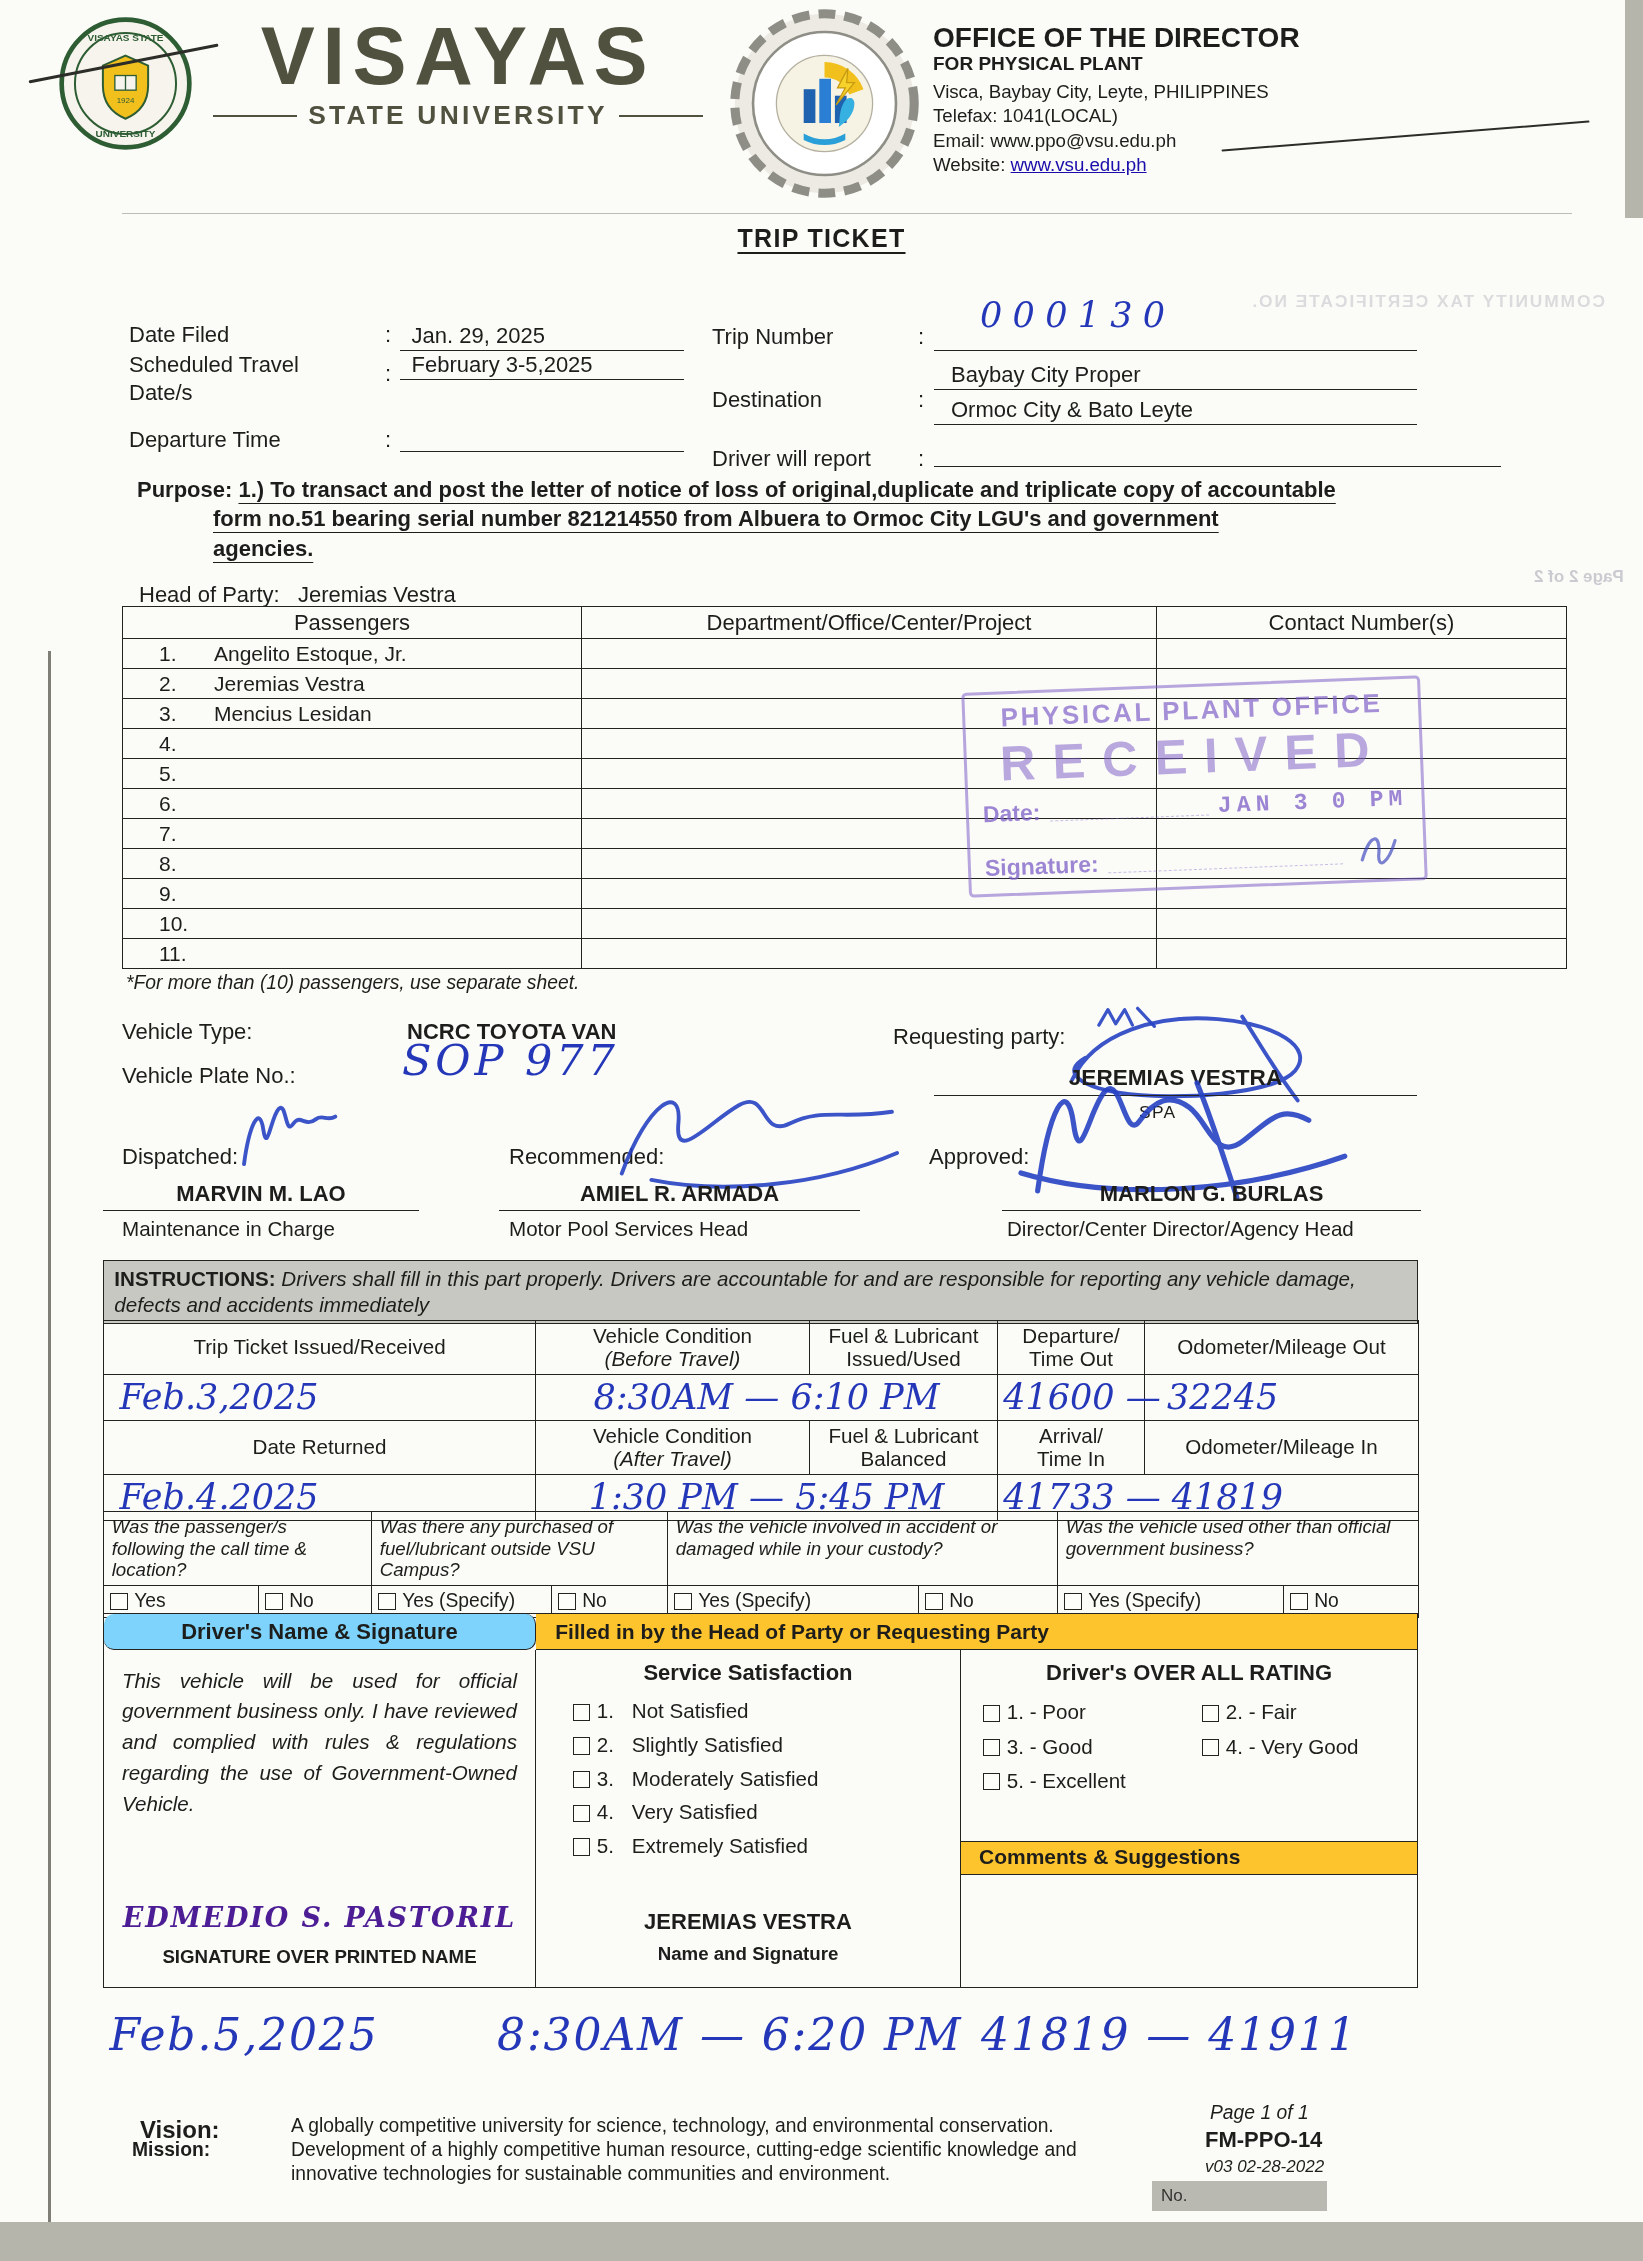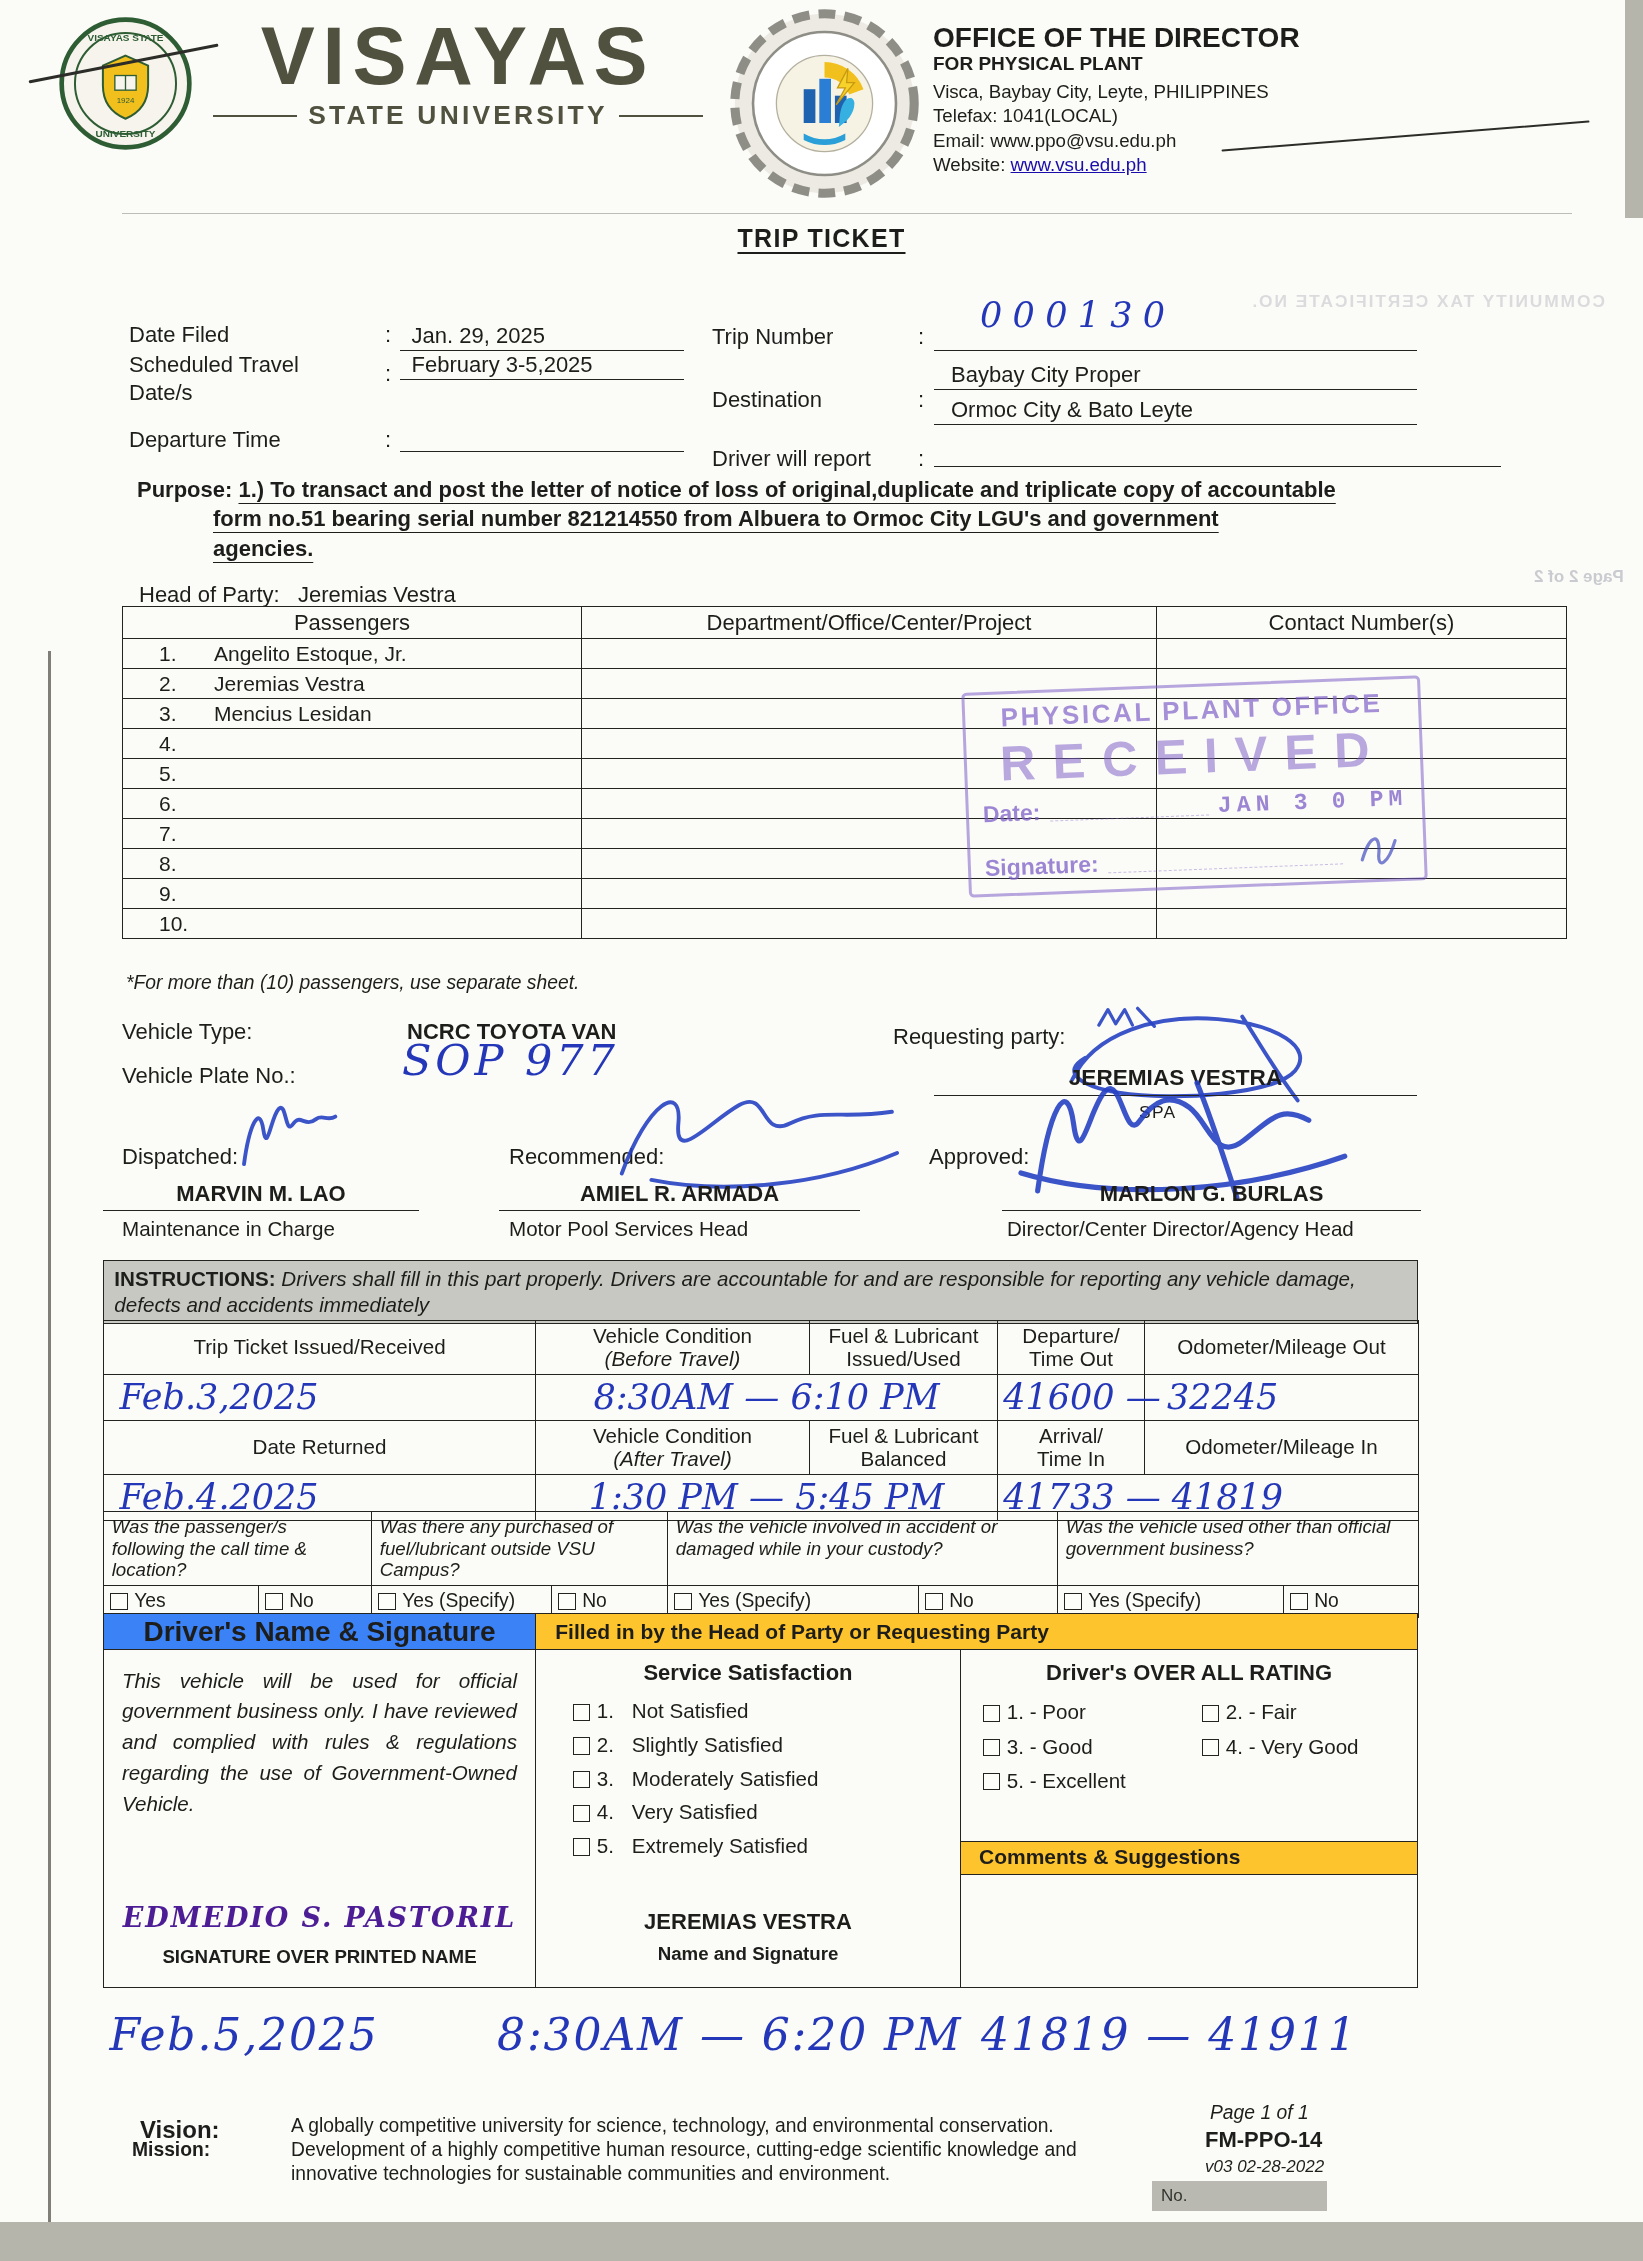--- a/index.html
+++ b/index.html
@@ -32,21 +32,21 @@
   
   .qtable{width:1315px; border:1.9px solid #23231f; table-layout:fixed; font-size:18.7px; background:transparent;}
   .qtable td{border:1.3px solid #23231f;}
   .qcell{font-style:italic; padding:3.9px 7.7px; line-height:1.16; height:68px; vertical-align:top; overflow:hidden;}
   .acell{height:32px; padding-left:6.4px; white-space:nowrap; overflow:hidden; font-size:19.3px;}
   .cb{display:inline-block; width:17.4px; height:17.4px; border:1.9px solid #23231f; vertical-align:-2.6px; margin-right:6.4px; background:#fdfdfa;}
   .chk-num{display:inline-block; width:35px;}
   .yellow{background:#fdc42d;}
   
   .dblock{left:103px; top:1613px; width:1315px; height:375px; border:1.9px solid #23231f;}
-  .db-left-header{left:0; top:0; width:432px; height:36px; background:#3b82f6; border-right:1.9px solid #23231f; border-bottom:1.9px solid #23231f; display:flex; align-items:center; justify-content:center; font-weight:bold; font-size:28px;}
+  .db-left-header{left:0; top:0; width:432px; height:36px; background:#7dd3fc; border-right:1.9px solid #23231f; border-bottom:1.9px solid #23231f; display:flex; align-items:center; justify-content:center; font-weight:bold; font-size:22px;border-radius:10px;}
   .db-right-header{left:432px; top:0; right:0; height:36px; border-bottom:1.9px solid #23231f; display:flex; align-items:center; padding-left:19.3px; font-weight:bold; font-size:21px;}
   .db-left{left:0; top:36px; width:432px; bottom:0; border-right:1.9px solid #23231f;}
   .db-mid{left:432px; top:36px; width:425px; bottom:0; border-right:1.9px solid #23231f;}
   .db-right{left:857px; top:36px; right:0; bottom:0;}
   .pledge{padding:15.5px 18px 0 18px; font-size:20.6px; font-style:italic; text-align:justify; line-height:1.5;}
   .chk-item{font-size:20.6px; margin-bottom:9.7px; white-space:nowrap;}
   .sig-name{font-family:"DejaVu Serif", serif; font-style:italic; font-weight:bold; color:#4c1d95; font-size:27px; letter-spacing:1.9px;}
   .cap{font-weight:bold; font-size:18.7px;}
   
   .stamp{
@@ -233,20 +233,25 @@
   <tr>
         <td><span class="pnum">9.</span><span></span></td>
         <td></td>
         <td></td>
       </tr>
   <tr>
         <td><span class="pnum">10.</span><span></span></td>
         <td></td>
         <td></td>
       </tr>
+  <tr>
+        <td><span class="pnum">11.</span><span></span></td>
+        <td></td>
+        <td></td>
+      </tr>
 </tbody>
   </table>
 
 <div class="abs i" style="left:126px; top:972px; font-size:19.3px;">*For more than (10) passengers, use separate sheet.</div>
 
 <div class="abs stamp">
   <div class="stamp-office">PHYSICAL PLANT OFFICE</div>
   <div class="stamp-received">RECEIVED</div>
   <div class="stamp-row">
     <span>Date:</span>

